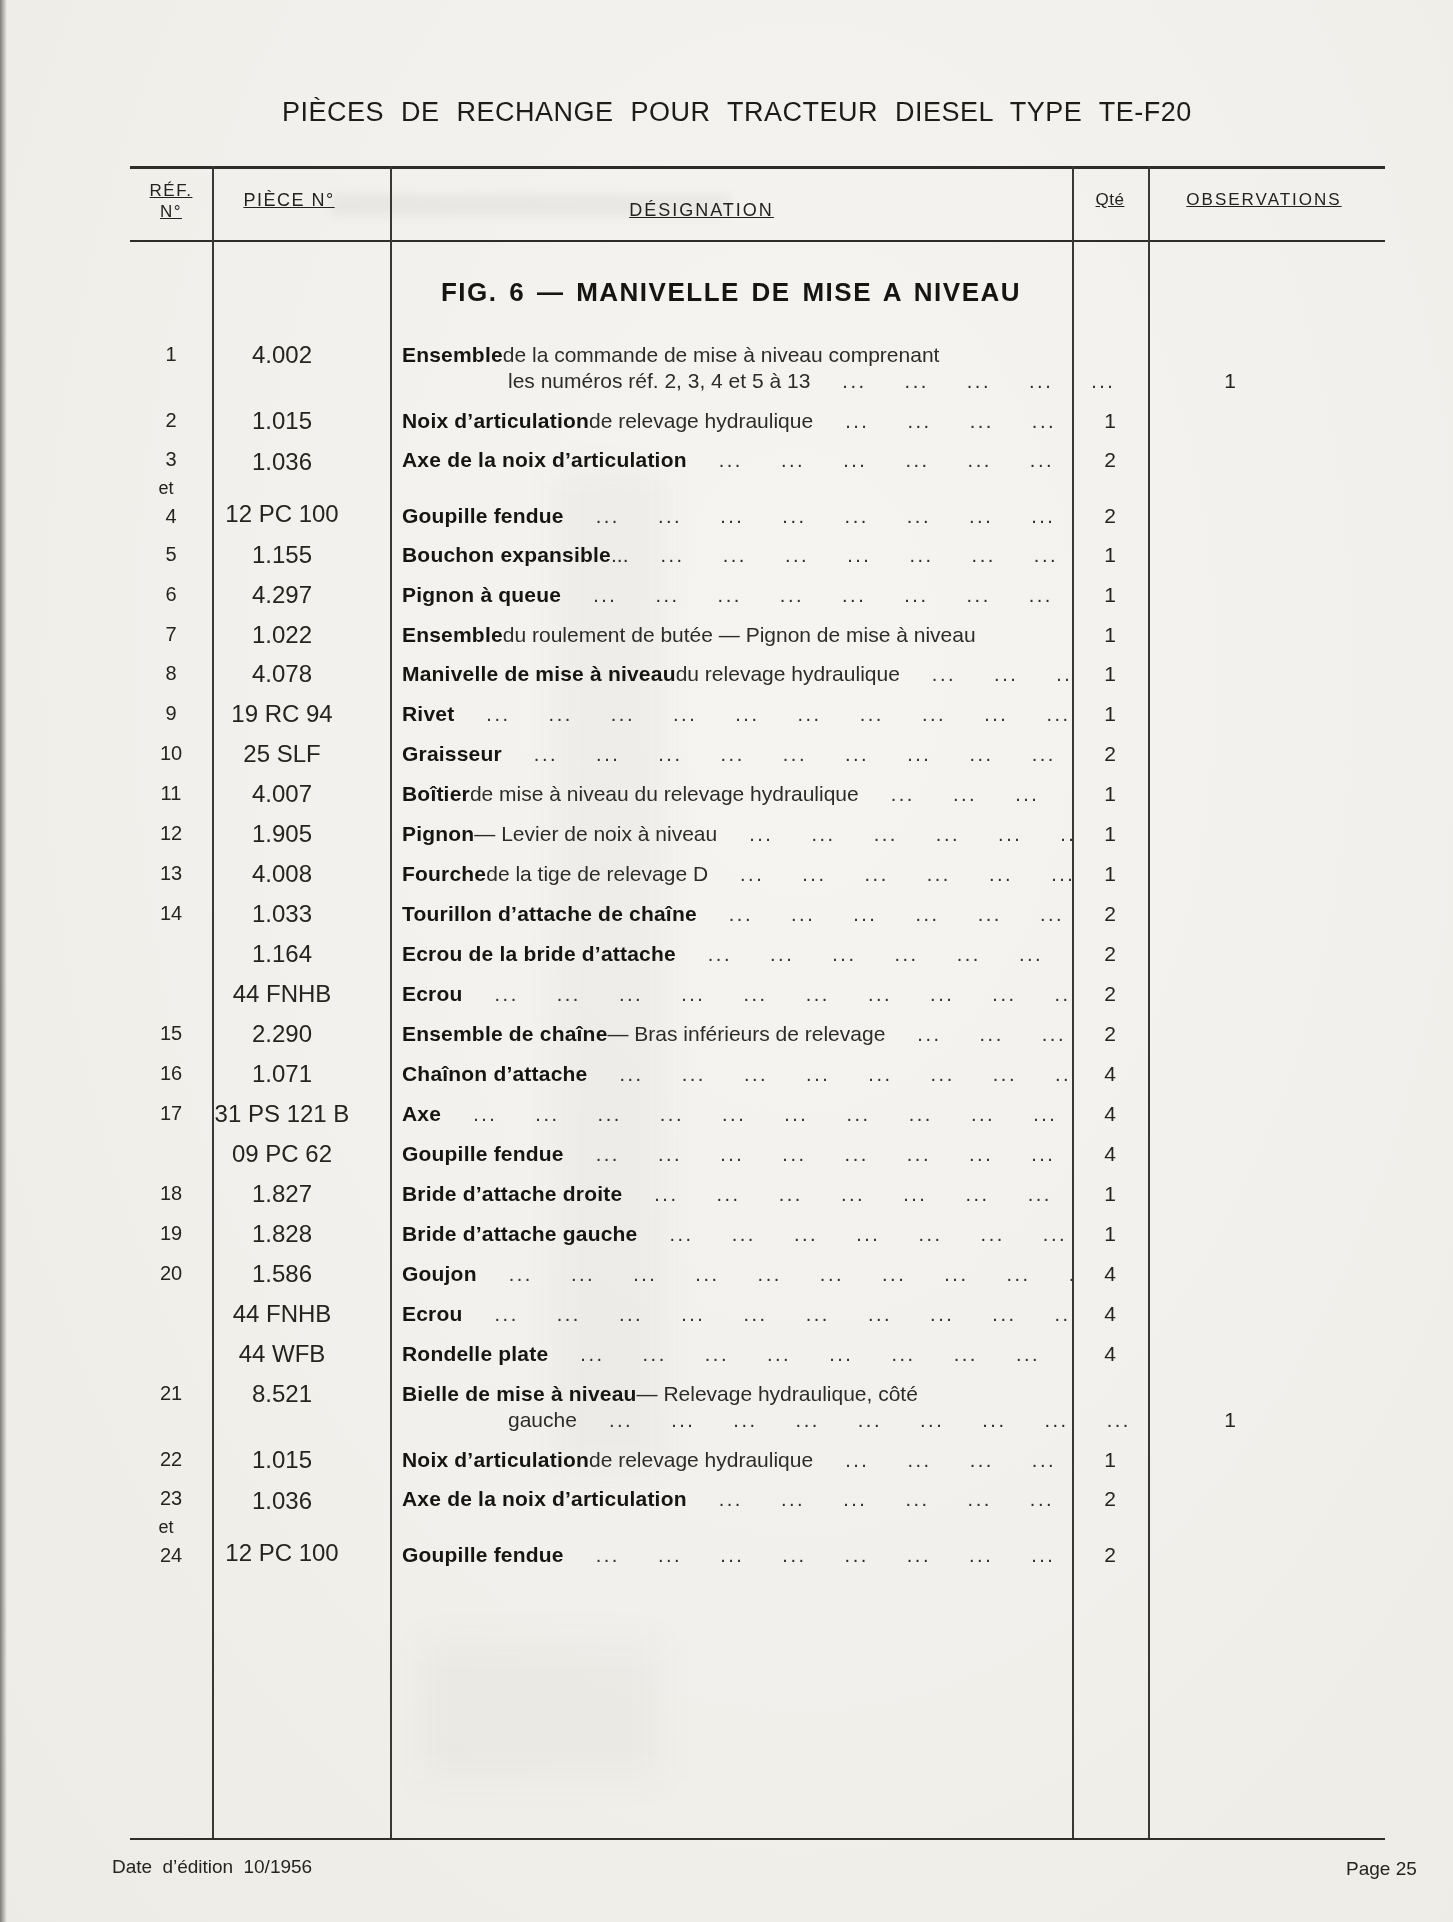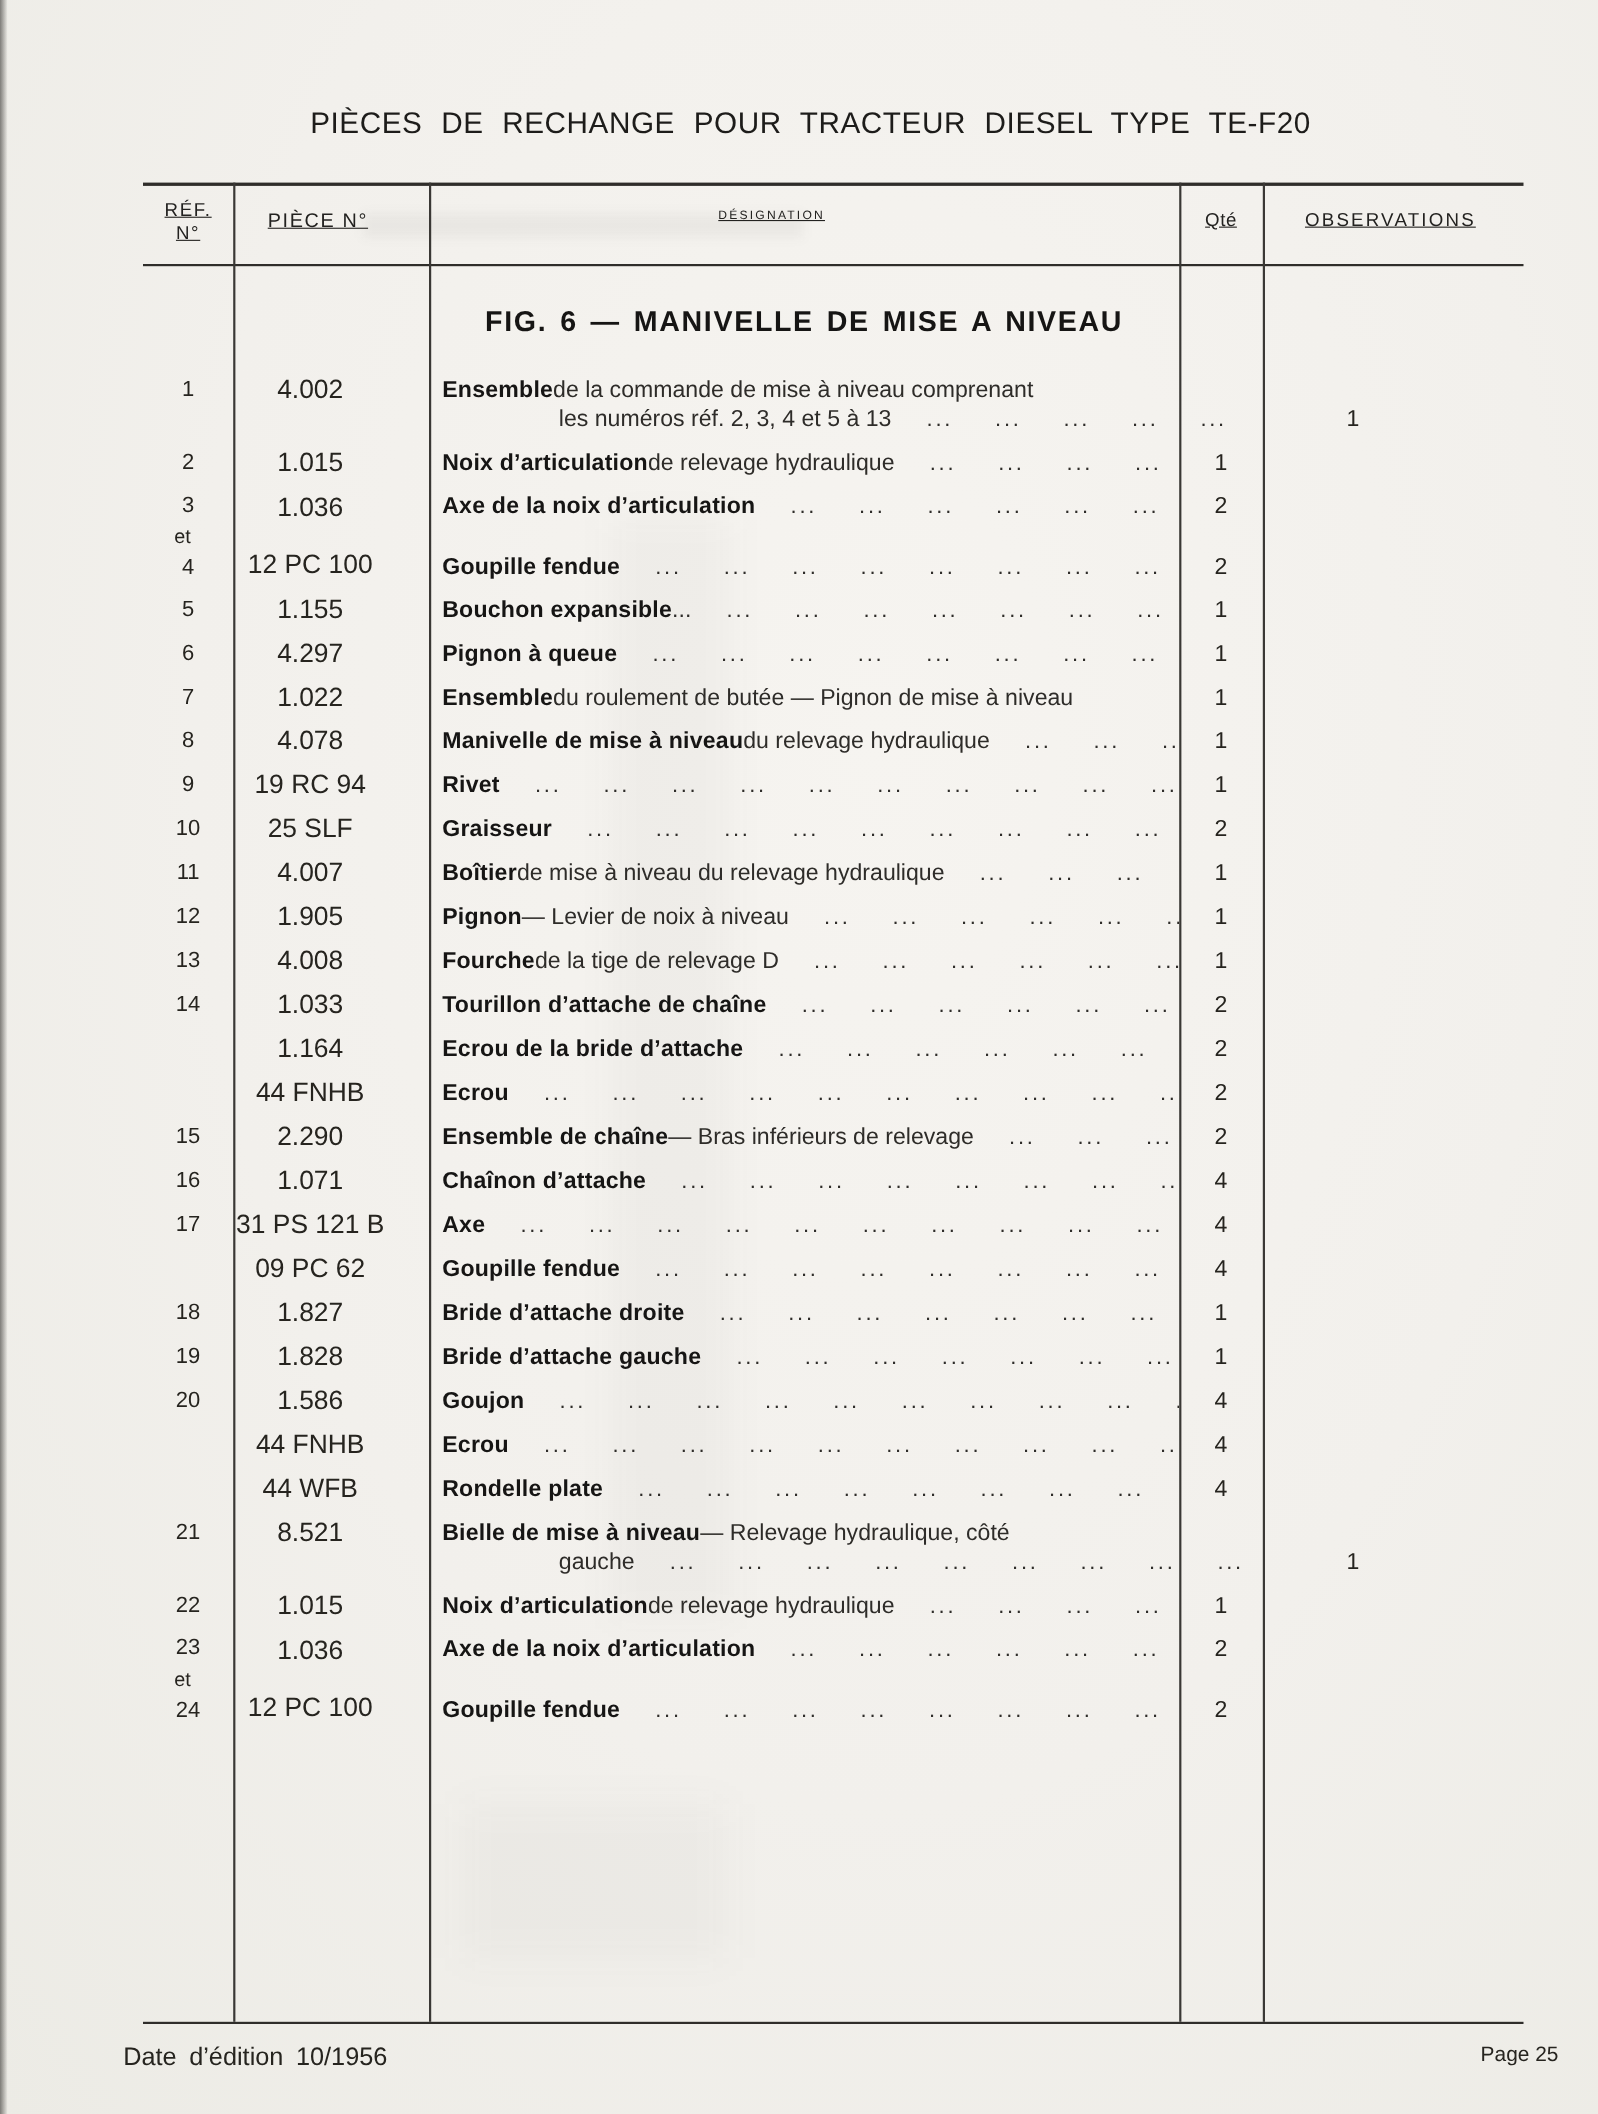--- a/index.html
+++ b/index.html
@@ -26,21 +26,21 @@
     position:absolute;left:282px;top:97px;width:720px;
     font-size:27px;line-height:30px;color:#1d1c1a;
     letter-spacing:.5px;word-spacing:9px;white-space:nowrap;
   }
   .hline{position:absolute;background:#2f2d2a;}
   .vline{position:absolute;background:#3a3835;width:2px;}
 
   .hdr-label{position:absolute;text-align:center;color:#232220;letter-spacing:1.5px;text-decoration:underline;}
   .hdr-ref{left:130px;width:82px;top:180px;font-size:17px;line-height:21px;}
   .hdr-piece{left:212px;width:154px;top:190px;font-size:18px;}
-  .hdr-desig{left:390px;width:623px;top:190px;font-size:11px;letter-spacing:2px;}
+  .hdr-desig{left:390px;width:623px;top:200px;font-size:18px;letter-spacing:2px;}
   .hdr-qty{left:1072px;width:76px;top:190px;font-size:17px;letter-spacing:.5px;}
   .hdr-obs{left:1148px;width:232px;top:190px;font-size:17px;letter-spacing:2px;}
 
   .tbody{position:absolute;left:130px;top:252px;width:1250px;}
   .section-title{
     margin:26px 0 36px 0;
     display:grid;grid-template-columns:82px 178px 682px 76px 1fr;
   }
   .section-title .st{
     grid-column:3;text-align:center;
@@ -65,21 +65,21 @@
   }
   .indent2{padding-left:38px;}
   .cell-qty{text-align:center;font-size:21px;color:#26241f;}
   .cell-obs{}
   .group-block{margin-bottom:14px;}
   .group-grid{
     display:grid;grid-template-columns:82px 178px 682px 76px 1fr;
   }
   .stack{display:flex;flex-direction:column;justify-content:space-between;height:80px;}
   .stack .et{font-size:18px;line-height:20px;transform:translateX(-5px);color:#26241f;text-align:center;}
-  .footer-left{position:absolute;left:112px;top:1856px;font-size:23px;color:#26241f;word-spacing:5px;text-align:right;}
+  .footer-left{position:absolute;left:112px;top:1856px;font-size:19px;color:#26241f;word-spacing:5px;text-align:right;}
   .footer-right{position:absolute;left:1306px;top:1858px;font-size:19px;color:#26241f;margin-left:40px;}
 </style>
 </head>
 <body>
 
 <div class="page">
   <div class="edge-left"></div>
   <div class="smudge s1"></div>
   <div class="smudge s2"></div>
   <div class="smudge s3"></div>

